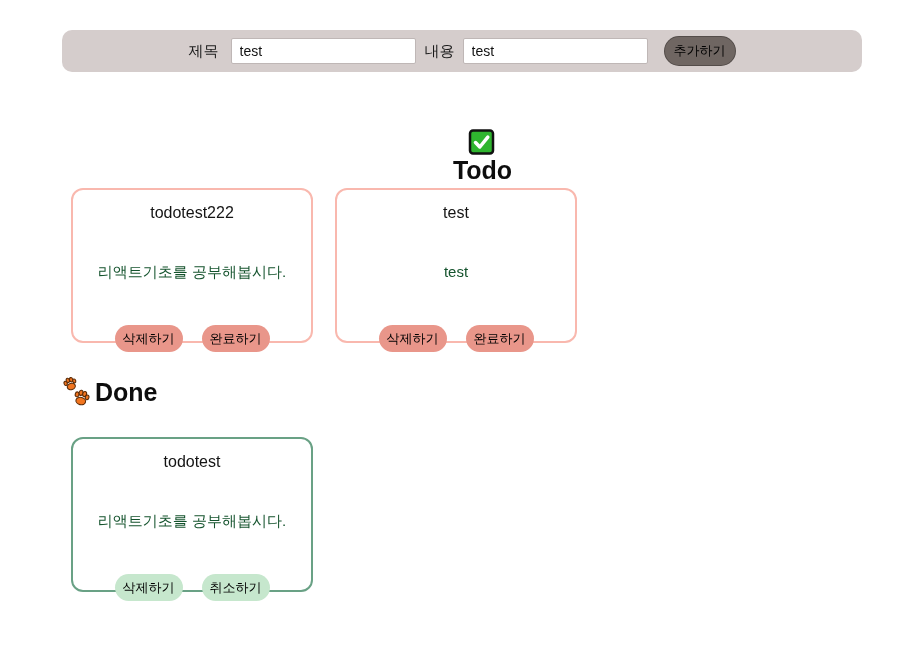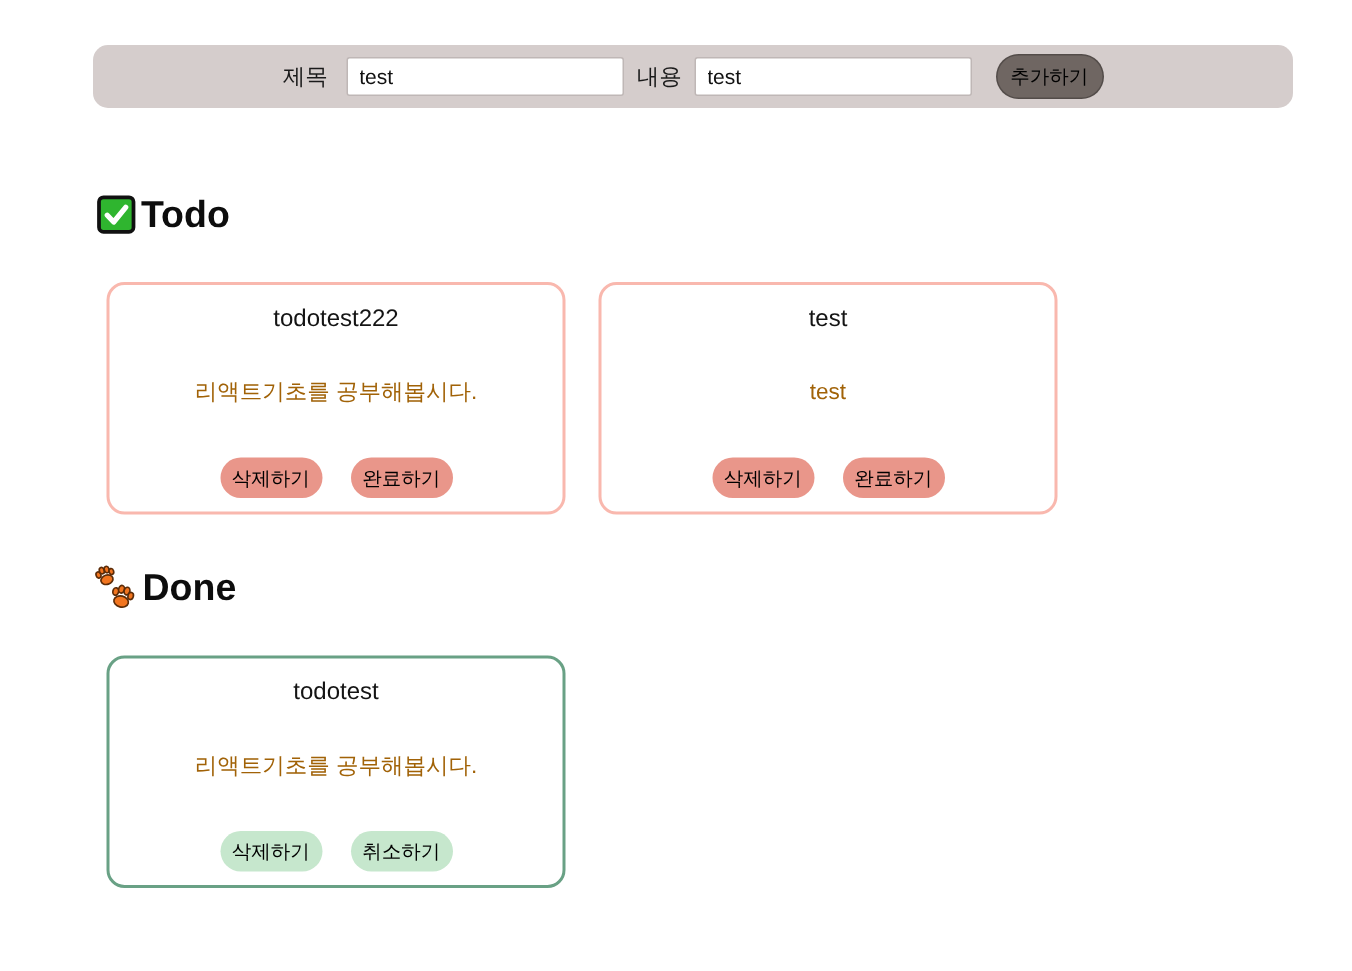--- a/index.html
+++ b/index.html
@@ -37,37 +37,38 @@
     margin-left:16px;height:30px;padding:0 9px;border-radius:15px;
     background:var(--add-button-bg);border:1px solid rgba(0,0,0,0.25);
     font-size:13px;color:#000;font-family:Liberation Sans, sans-serif;
     cursor:pointer;
   }
   
   .section-heading{
     display:flex;align-items:center;height:30px;
     font-size:25px;font-weight:bold;color:#0d0d0d;letter-spacing:0;
   }
-  .todo-heading{margin:56px 0 0 64px;}
+  .todo-heading{margin:56px 0 0 64px;flex-direction:column;}
   .done-heading{margin:34px 0 0 62px;text-align:right;}
   .hicon{display:inline-flex;margin-right:3px;}
   .check-rect{fill:var(--check-icon-green);stroke:#111;stroke-width:2.5px;}
   .check-mark{stroke:#fff;stroke-width:3.5px;fill:none;stroke-linecap:round;stroke-linejoin:round;}
   .paw{fill:var(--paw-icon-orange);stroke:#5c2c08;stroke-width:1.1px;}
   
   .card-row{display:flex;gap:22px;margin:30px 0 0 71px;}
   .card{
-    width:306px;height:155px;border-radius:12px;border:2px solid;
+    width:242px;height:155px;border-radius:12px;border:2px solid;
     background:#fff;display:flex;flex-direction:column;align-items:center;
     text-align:center;
+    gap:10px;
   }
   .card.todo{border-color:var(--todo-card-border);}
   .card.done{border-color:var(--done-card-border);}
   .card-title{margin-top:13px;font-size:16px;line-height:19px;color:#141414;}
-  .card-content{margin-top:31px;font-size:15px;line-height:18px;color:#a16207;}
+  .card-content{margin-top:31px;font-size:15px;line-height:18px;color:#14532d;}
   .card-buttons{margin-top:34px;display:flex;gap:19px;}
   .pill{
     height:27px;padding:12px 8px;border:none;border-radius:14px;
     font-size:13px;color:#000;font-family:"Liberation Sans",sans-serif;
     cursor:pointer;display:flex;align-items:center;
   }
   .pill.todo-pill{background:var(--todo-button-bg);}
   .pill.done-pill{background:var(--done-button-bg);}
 </style>
 </head>

